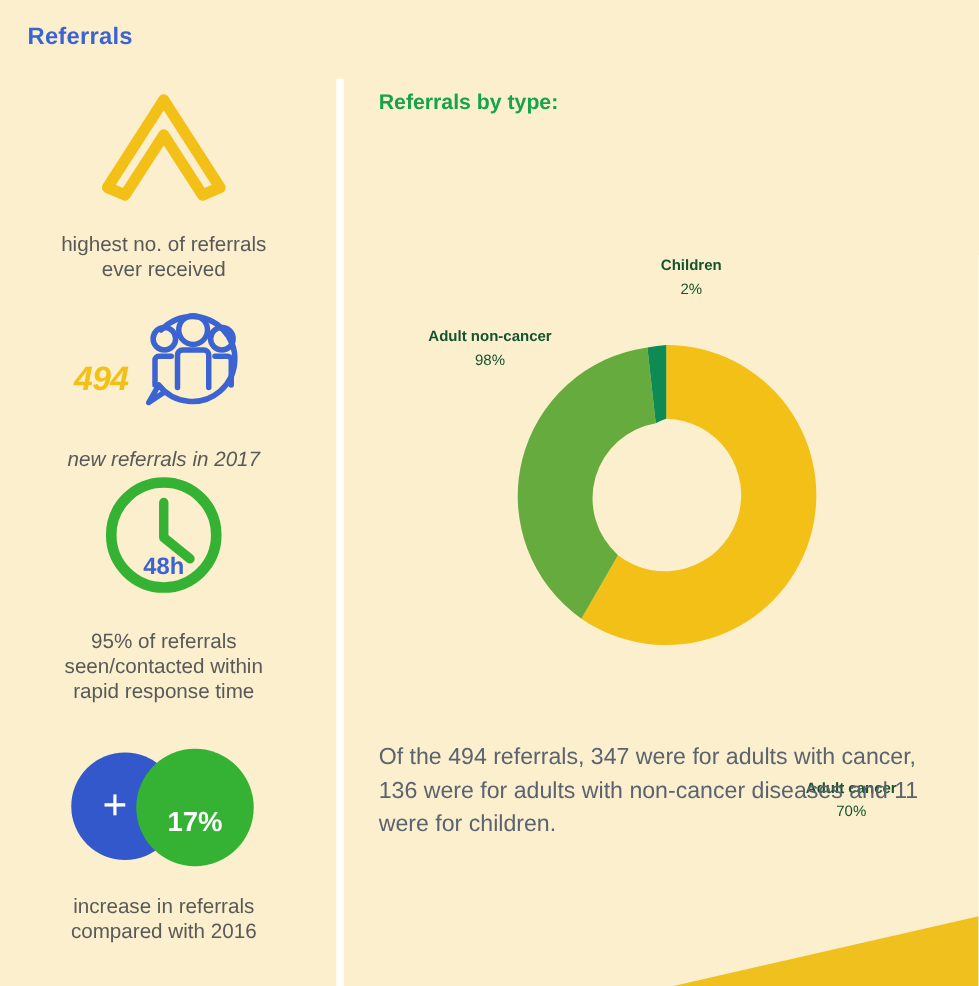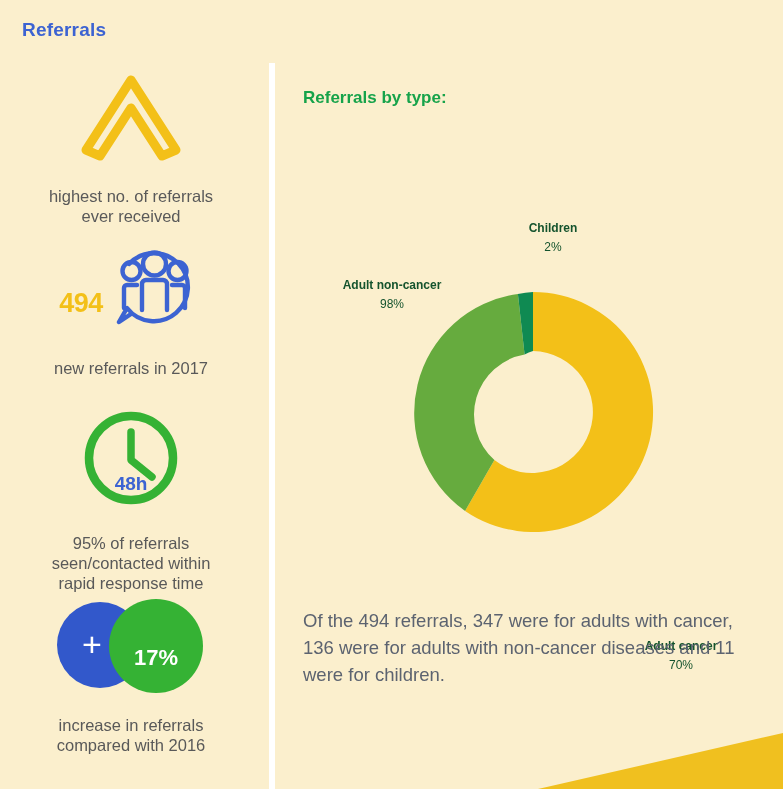--- a/index.html
+++ b/index.html
@@ -71,36 +71,36 @@
   }
   .icon-wrap {
     display: flex;
     align-items: center;
     justify-content: center;
   }
 
   
   #stat-referrals-high { top: 10px; }
   
-  #stat-new-referrals  { top: 178px; }
+  #stat-new-referrals  { top: 178px; font-style: italic; }
   #stat-new-referrals .icon-row {
     display: flex;
     align-items: center;
     justify-content: center;
     gap: 4px;
   }
   #referral-count {
     font-size: 27px;
     font-weight: bold;
     color: #f3c018;
     margin-top: 34px;
     letter-spacing: -0.5px;
   }
   
-  #stat-response-time { top: 347px; }
+  #stat-response-time { top: 317px; }
   .clock-holder { position: relative; width: 102px; height: 102px; margin: 0 auto; }
   #clock-hours {
     position: absolute;
     left: 0; top: 0;
     width: 102px; height: 102px;
     display: flex;
     align-items: flex-end;
     justify-content: center;
     padding-bottom: 14px;
     box-sizing: border-box;
@@ -143,21 +143,21 @@
     color: #ffffff;
     font-size: 22px;
     font-weight: bold;
     margin-top: 24px;
   }
 
   
   #right-col {
     position: absolute;
     left: 296px;
-    top: 60px;
+    top: 44px;
     width: 480px;
     height: 729px;
   }
   #chart-title {
     position: absolute;
     left: 7px;
     top: 28px;
     font-size: 17px;
     font-weight: bold;
     color: #16a34a;

